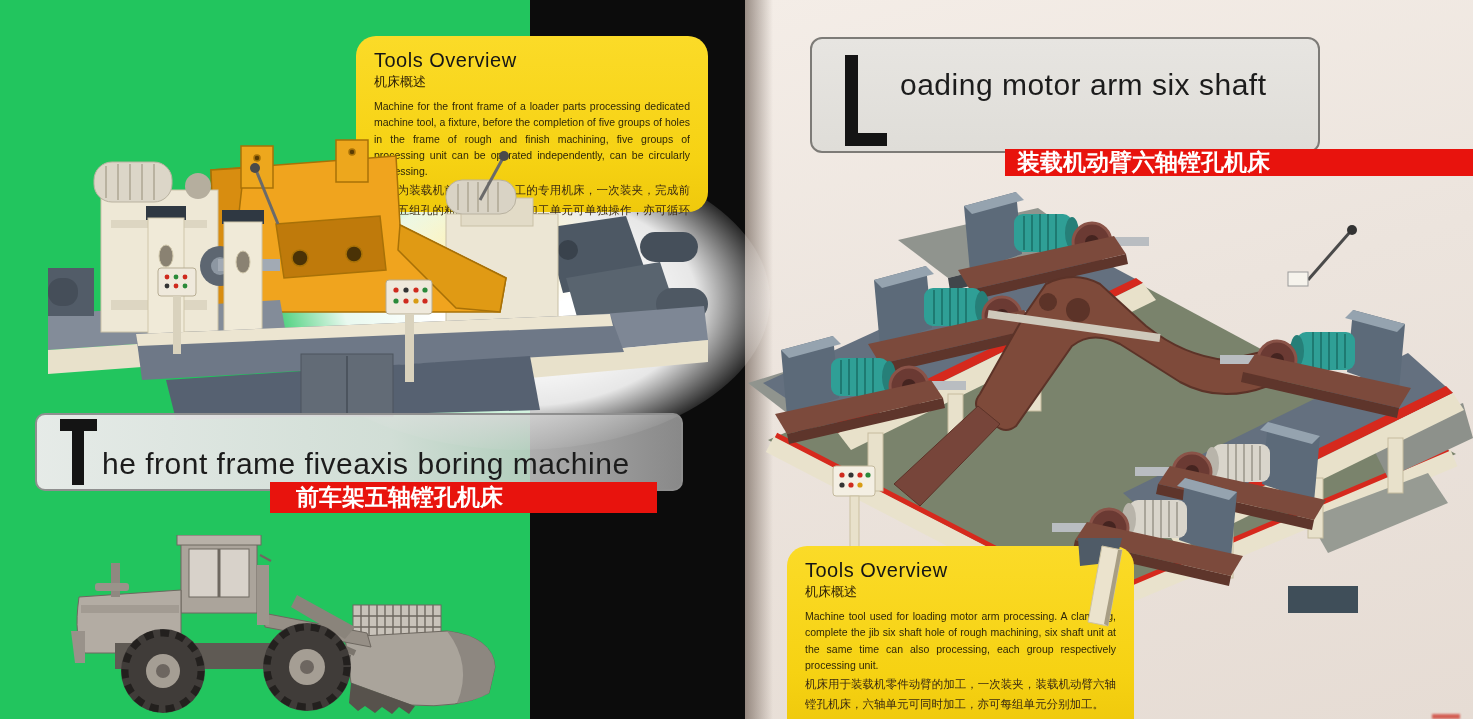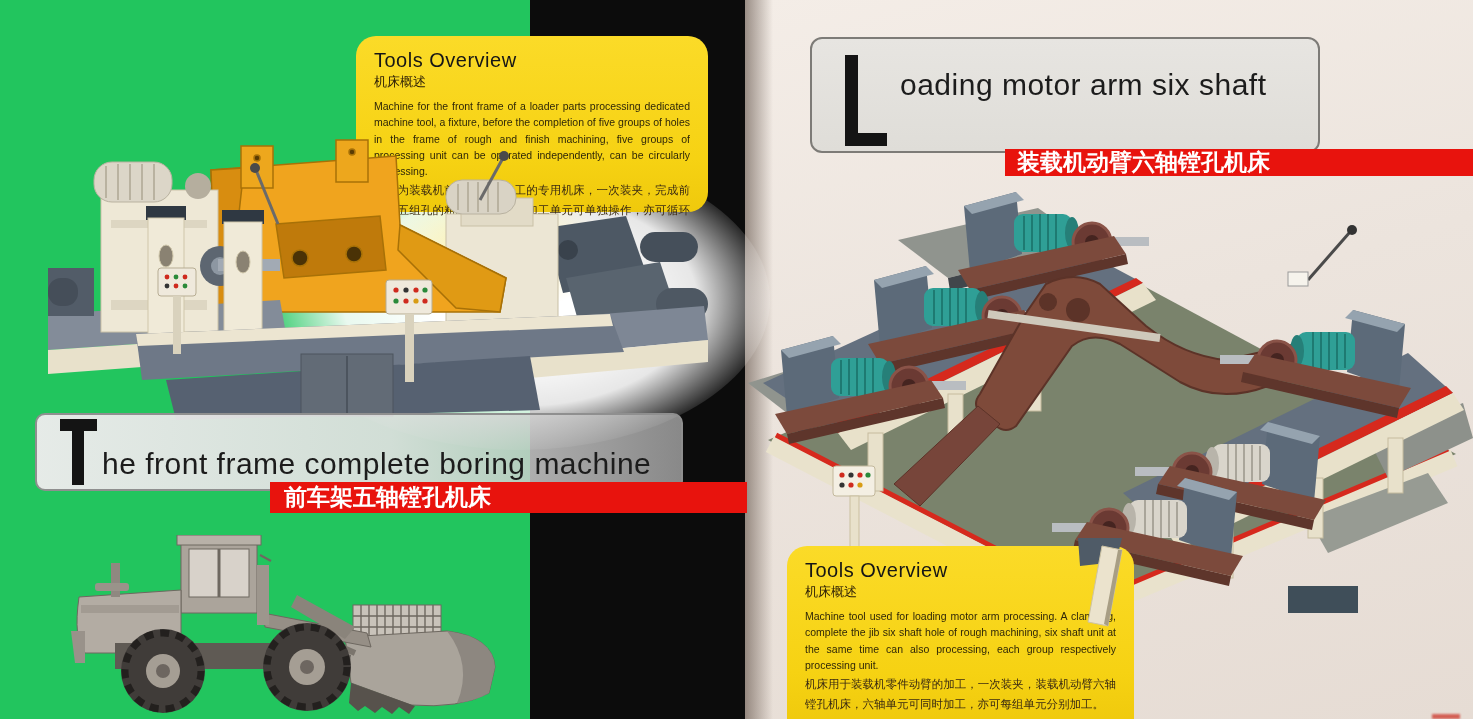--- a/index.html
+++ b/index.html
@@ -48,21 +48,21 @@
   #big-t{left:60px;top:419px;width:37px;height:66px;}
   #big-t .bar{left:0;top:0;width:37px;height:12px;}
   #big-t .stem{left:12px;top:0;width:12px;height:66px;}
   #big-l{left:845px;top:55px;width:42px;height:91px;}
   #big-l .stem{left:0;top:0;width:13px;height:91px;}
   #big-l .bar{left:0;top:78px;width:42px;height:13px;}
 
   
   .banner{background:#e8130d;color:#ffffff;font-weight:bold;font-size:23px;
           display:flex;align-items:center;box-sizing:border-box;}
-  #banner-left{left:270px;top:482px;width:477px;height:31px;padding-left:14px;}
+  #banner-left{left:270px;top:482px;width:387px;height:31px;padding-left:26px;}
   #banner-right{left:1005px;top:149px;width:468px;height:27px;padding-left:12px;}
 
   #corner-mark{left:1432px;top:714px;width:28px;height:5px;background:#cf4136;filter:blur(1px);opacity:.8;}
 
   svg{display:block;}
 </style>
 </head>
 <body>
 
 <div id="page">
@@ -176,21 +176,21 @@
       <rect x="357" y="184" width="9" height="68" fill="#d9d2bd"></rect>
     </g>
   </svg>
 
   <div class="abs plate" id="plate-left"></div>
   <div class="abs big-letter" id="big-t">
     <span class="sr">T</span>
       <i class="bar"></i>
       <i class="stem"></i>
   </div>
-  <div class="abs title-text" id="title-left-text">he front frame complete boring machine</div>
+  <div class="abs title-text" id="title-left-text">he front frame fiveaxis boring machine</div>
   <div class="abs banner" id="banner-left">
     <span>前车架五轴镗孔机床</span>
   </div>
 
   <svg class="abs" style="left:55px;top:535px" width="470" height="184" viewBox="0 0 470 184">
     <g>
       <rect x="298" y="70" width="88" height="34" fill="#c9c3ba" stroke="#6e6860"></rect>
       <path d="M306,70 V104 M314,70 V104 M322,70 V104 M330,70 V104 M338,70 V104 M346,70 V104 M354,70 V104 M362,70 V104 M370,70 V104 M378,70 V104 M298,81 H386 M298,92 H386" stroke="#6e6860" stroke-width="1.4" fill="none"></path>
       <path d="M290,102 L392,96 Q438,102 440,132 L434,158 Q404,174 356,170 L296,148 Z" fill="#aaa49b" stroke="#6e6860"></path>
       <path d="M392,96 Q438,102 440,132 L434,158 Q420,166 402,168 Q418,130 392,96 Z" fill="#8d8780"></path>

